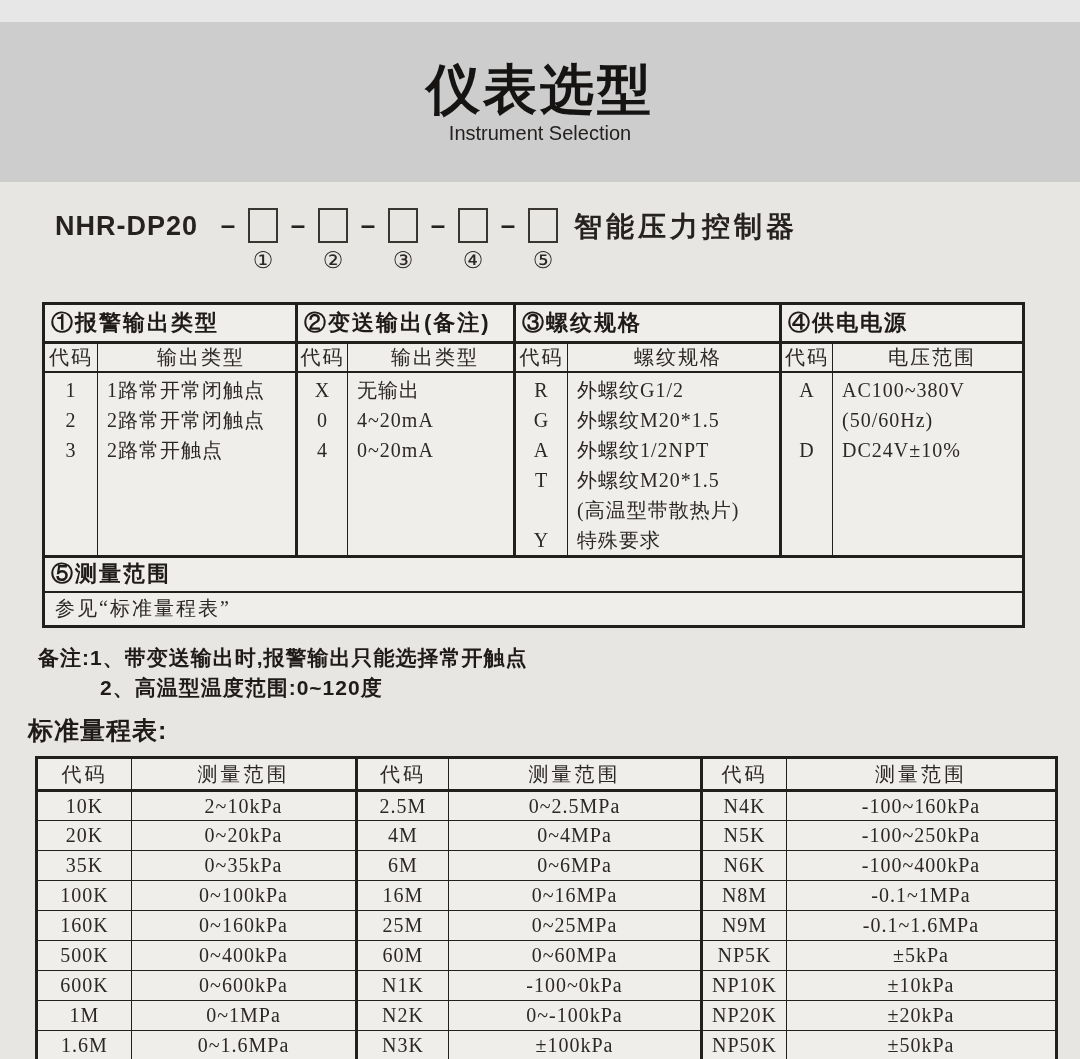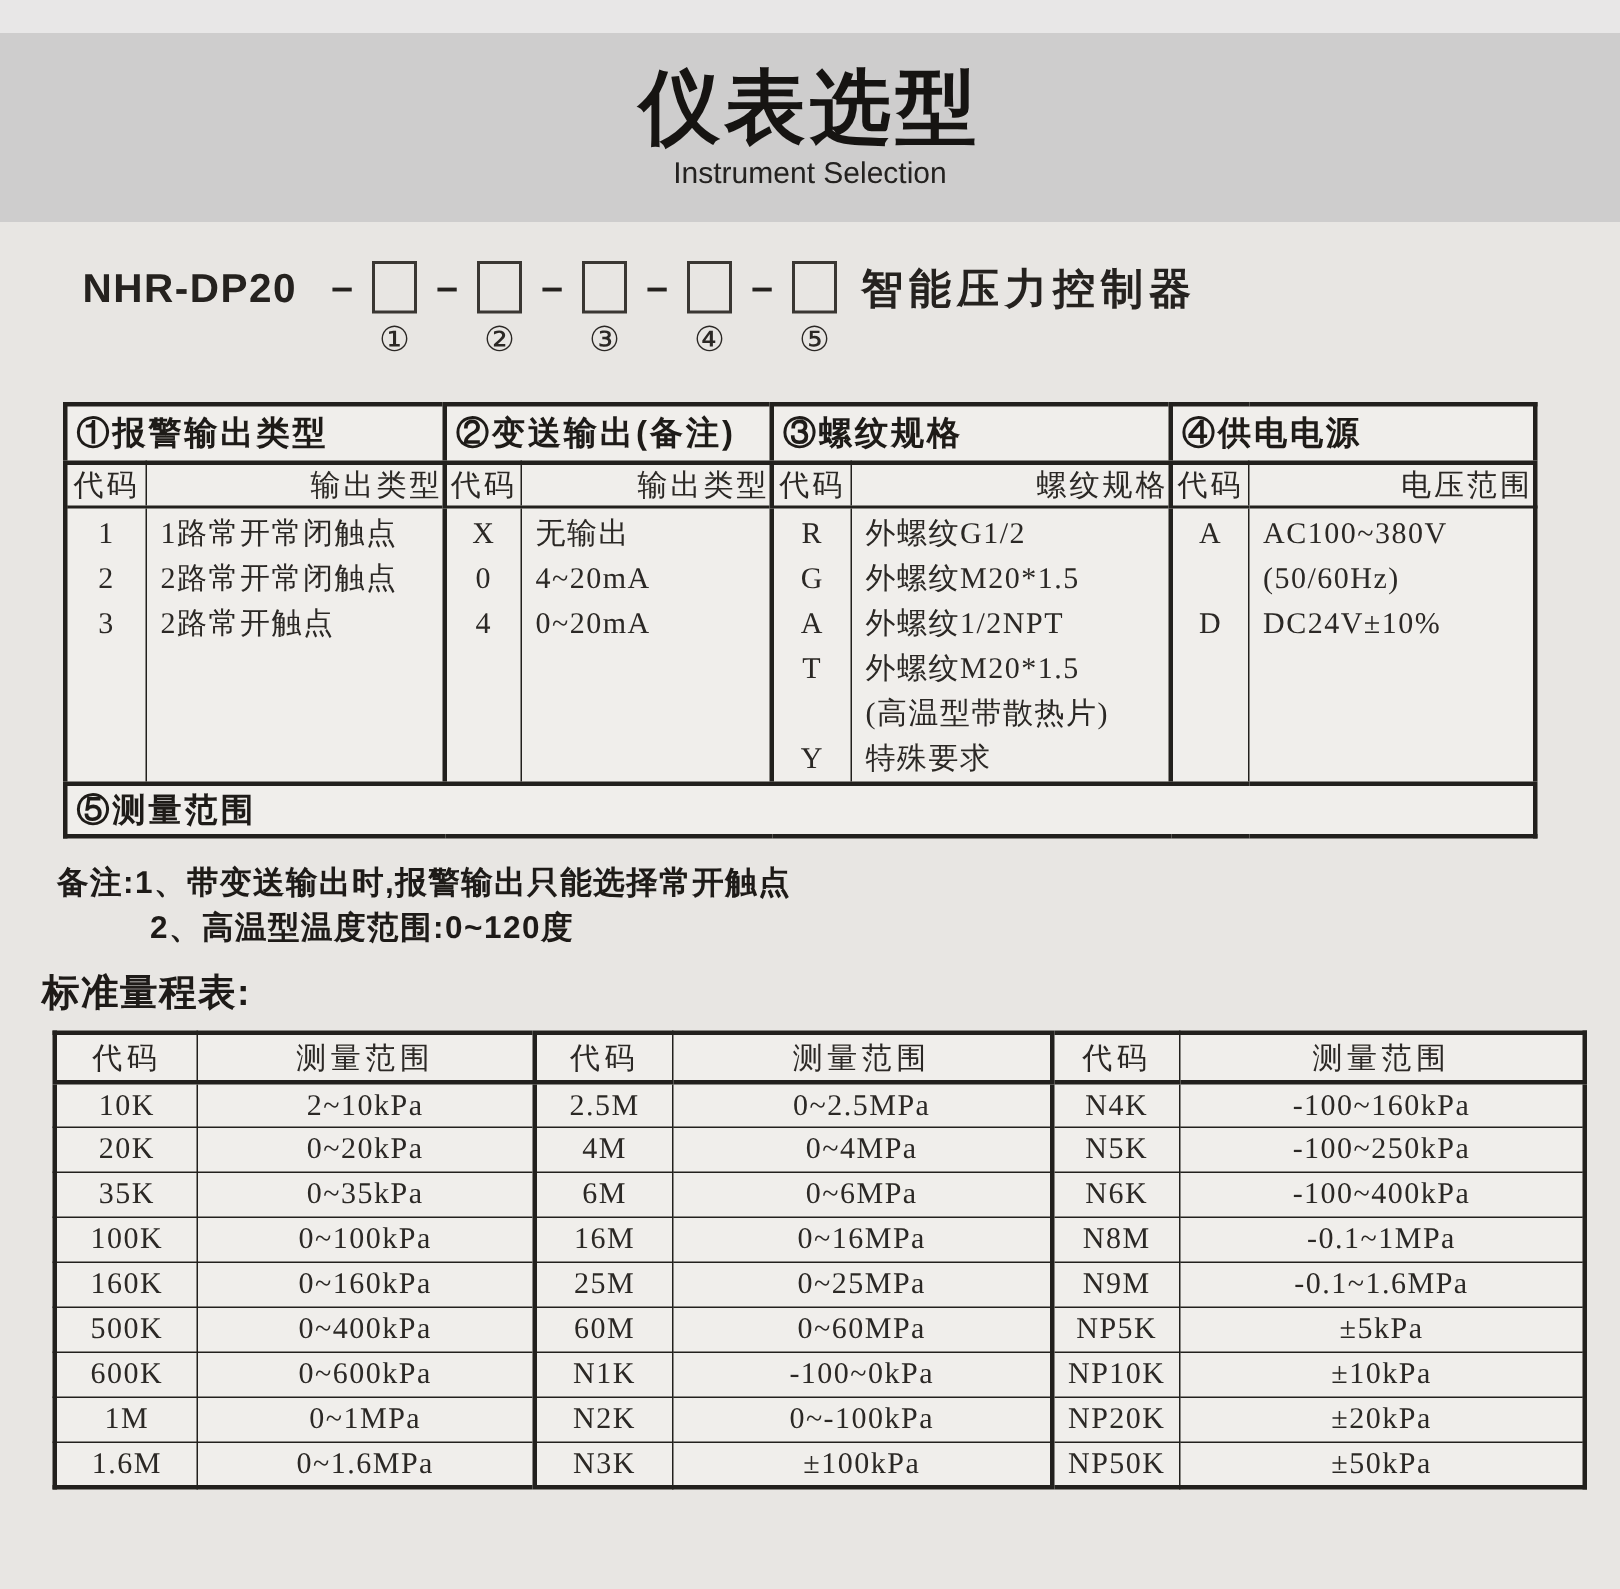--- a/index.html
+++ b/index.html
@@ -9,21 +9,21 @@
     width:1080px; height:1059px;
     margin:0 auto;
     background:#e8e6e3;
     font-family:"Liberation Sans", sans-serif;
     color:#2b2825;
     overflow:hidden;
   }
   
   .top-strip { height:22px; background:#e8e7e7; }
   .banner {
-    height:126px; background:#cecdcd;
+    height:160px; background:#cecdcd;
     display:flex; flex-direction:column; align-items:center; justify-content:center;
   }
   .banner-title {
     font-size:54px; font-weight:700; letter-spacing:3px; color:#161412;
     line-height:58px;
   }
   .banner-subtitle {
     font-size:20px; font-weight:400; color:#242220; margin-top:4px;
   }
   
@@ -56,21 +56,21 @@
     height:39px; border-bottom:3px solid #22201d;
     font-size:22px; font-weight:700; letter-spacing:2px; text-align:left;
     padding-left:6px; color:#1e1b18;
   }
   .sel-table .sub-row th {
     height:29px; border-bottom:2px solid #22201d;
     font-family:"Liberation Serif", serif; font-size:20px; font-weight:400;
     letter-spacing:2px; color:#2b2825;
   }
   .sel-table .sub-row .code-h { text-align:center; }
-  .sel-table .sub-row .desc-h { text-align:right; padding-left:9px; }
+  .sel-table .sub-row .desc-h { text-align:center; padding-left:9px; }
   .sel-table .data-row td {
     height:183px; vertical-align:top; padding-top:2px;
     border-bottom:3px solid #22201d;
     font-family:"Liberation Serif", serif; font-size:20px; letter-spacing:1px;
   }
   .sel-table .ln { height:30px; line-height:30px; white-space:nowrap; }
   .sel-table .code-cell .ln { text-align:center; }
   .sel-table .desc-cell .ln { padding-left:9px; }
   .sel-table .span-label td {
     height:35px; border-bottom:2px solid #22201d;
@@ -220,20 +220,23 @@
       </td>
       <td class="desc-cell">
         <div class="ln">AC100~380V</div>
         <div class="ln">(50/60Hz)</div>
         <div class="ln">DC24V±10%</div>
       </td>
     </tr>
     <tr class="span-label">
       <td colspan="8">⑤测量范围</td>
     </tr>
+    <tr class="span-note">
+      <td colspan="8">参见“标准量程表”</td>
+    </tr>
   </tbody>
     </table>
 
   <div class="notes">
     <div class="note-line1">备注:1、带变送输出时,报警输出只能选择常开触点</div>
     <div class="note-line2">2、高温型温度范围:0~120度</div>
   </div>
 
   <div class="range-title">标准量程表:</div>
 

